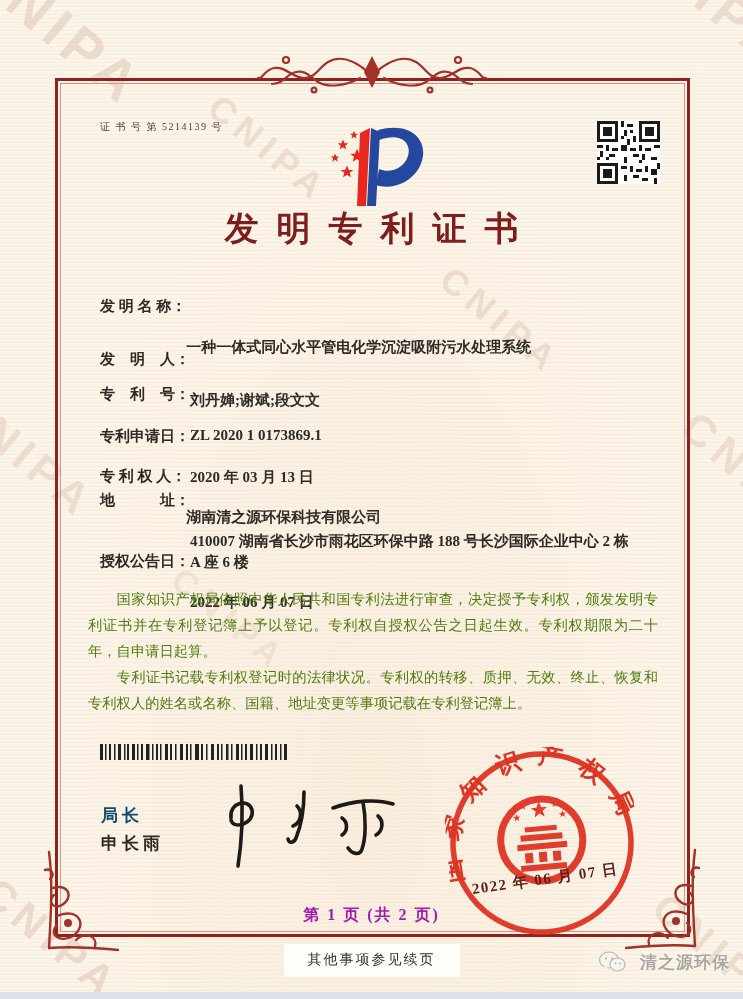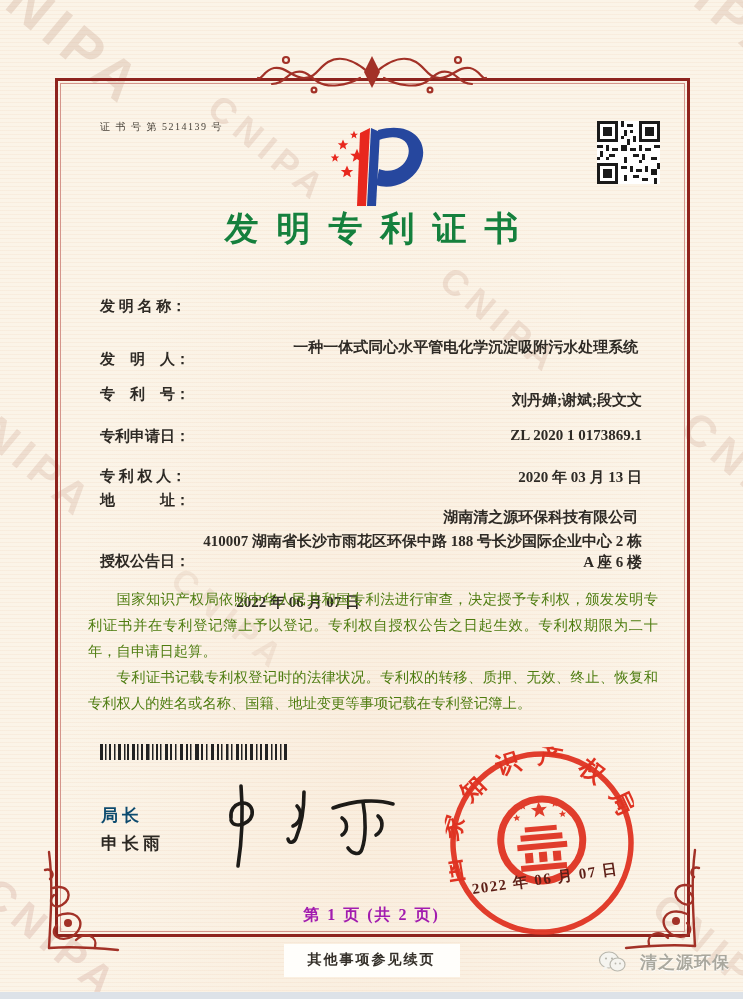--- a/index.html
+++ b/index.html
@@ -20,35 +20,35 @@
     color:rgba(199,160,140,0.26); transform:rotate(40deg); letter-spacing:7px; white-space:nowrap;
   }
   .frame{ position:absolute; left:55px; top:78px; width:629px; height:853px;
     border:3px solid #8e231d; z-index:1;}
   .frame::before{ content:""; position:absolute; inset:2px; border:1px solid #d4948a; }
   .abs{ position:absolute; z-index:2; }
   .certno{ left:100px; top:120px; font-size:10px; letter-spacing:1.5px; color:#4a443b; font-weight:400;}
   .logo{ left:316px; top:124px; }
   .qr{ left:597px; top:121px; }
   .title{ left:0; right:0; top:206px; text-align:center; font-size:34px; font-weight:bold;
-    letter-spacing:18px; padding-left:18px; color:#15803d; }
-  .row{ left:100px; display:flex; font-size:15px; font-weight:600; color:#2e2a25; line-height:21px;text-align:right;}
+    letter-spacing:18px; padding-left:18px; color:#7f1d1d; }
+  .row{ left:100px; display:flex; font-size:15px; font-weight:600; color:#2e2a25; line-height:21px;}
   .row .lab{ white-space:nowrap; }
   .row .val{ width:452px;margin-top:41px; }
   .paras{ left:88px; top:586px; width:570px; font-size:14.3px; line-height:26px;
     color:#4d7c0f; text-align:justify; font-weight:500;}
   .paras p{ margin:0; text-indent:2em; }
   .barcode{ left:100px; top:744px; }
   .signer-title{ left:101px; top:804px; font-size:17px; font-weight:600; letter-spacing:4px; color:#0c4a6e;}
   .signer-name{ left:101px; top:832px; font-size:17px; font-weight:600; letter-spacing:4px; color:#2c2823;}
   .signature{ left:205px; top:778px; }
   .seal{ left:447px; top:748px; transform:rotate(-5deg); }
   .pageno{ left:0; right:0; top:905px; text-align:center; font-size:16px; letter-spacing:2px; color:#a21caf; font-weight:600;}
   .note{ left:50%; transform:translateX(-50%); top:944px; background:#fffefb;
-    padding:7px 24px 8px; font-size:14px; font-weight:700; letter-spacing:2px; color:#35302a; z-index:3;}
+    padding:7px 24px 8px; font-size:14px; font-weight:400; letter-spacing:2px; color:#35302a; z-index:3;}
   .brand{ left:598px; top:950px; display:flex; align-items:center; gap:14px; z-index:3;
     color:#aaa89e; font-size:17px; font-weight:bold; letter-spacing:1px;
     text-shadow:0 1px 1px #fff; filter:blur(.3px);}
   .ornament-top{ left:372px; top:48px; transform:translateX(-50%); z-index:2;}
   .ornament-bl{ left:42px; top:850px; z-index:3;}
   .ornament-br{ left:624px; top:848px; transform:scaleX(-1); z-index:3;}
   .bottom-strip{ left:0; right:0; bottom:0; height:7px; background:#dde2e8; z-index:4;}
 </style>
 </head>
 <body>

